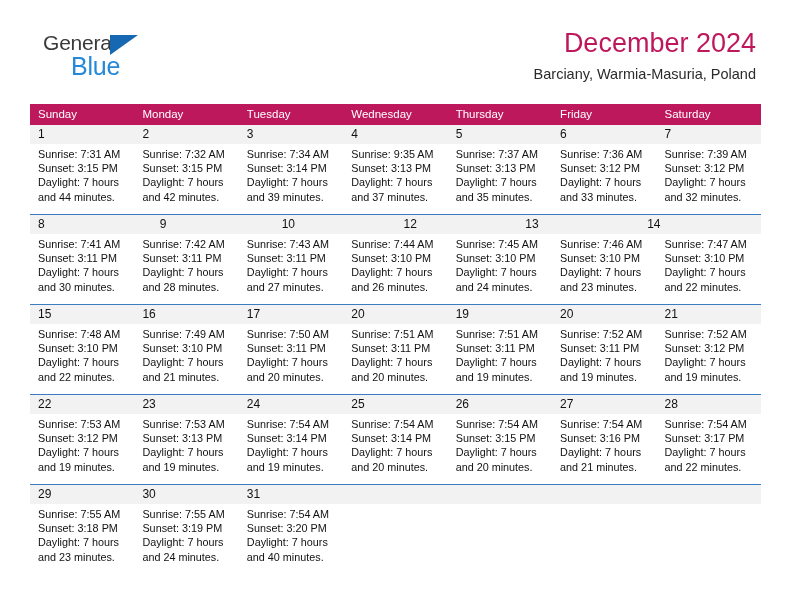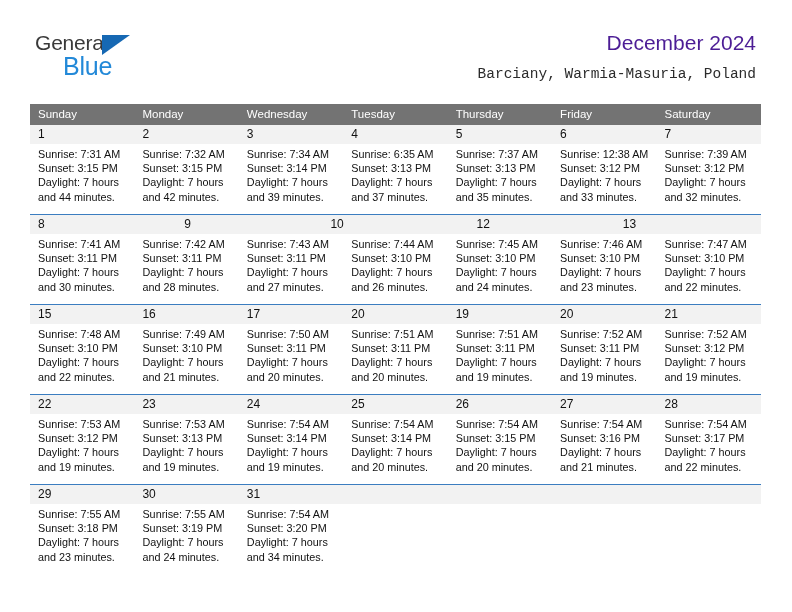--- a/index.html
+++ b/index.html
@@ -21,21 +21,21 @@
 
   
   .header {
     position: relative;
     height: 74px;
     padding: 26px 36px 0 33px;
   }
 
   .brand {
     position: absolute;
-    left: 35px;
+    left: 43px;
     top: 32px;
     width: 120px;
     height: 44px;
     line-height: 1;
   }
   .brand-row1 {
     position: relative;
     font-size: 21px;
     color: #3a3a3a;
     letter-spacing: -0.2px;
@@ -57,46 +57,45 @@
     padding-left: 28px;
   }
 
   .title-block {
     position: absolute;
     right: 36px;
     top: 26px;
     text-align: right;
   }
   .cal-title {
-    font-size: 21px;
+    font-size: 27px;
     font-weight: normal;
-    color: #4c1d95;
+    color: #be185d;
     line-height: 34px;
     white-space: nowrap;
   }
   .cal-subtitle {
     font-size: 14.5px;
     color: #2b2b2b;
     line-height: 20px;
     margin-top: 4px;
     white-space: nowrap;
-    font-family: Liberation Mono, monospace;
   }
 
   
   .calendar {
     position: absolute;
     left: 30px;
     top: 104px;
     width: 731px;
   }
 
   .dow-row {
     display: flex;
-    background: #737373;
+    background: #be185d;
     height: 21px;
   }
   .dow-cell {
     flex: 1 1 0;
     color: #ffffff;
     font-size: 11.5px;
     line-height: 21px;
     padding-left: 8px;
     white-space: nowrap;
   }
@@ -158,22 +157,22 @@
       <div class="cal-title">December 2024</div>
       <div class="cal-subtitle">Barciany, Warmia-Masuria, Poland</div>
     </div>
 
   </div>
 
   <div class="calendar">
     <div class="dow-row" id="dow-row">
         <div class="dow-cell">Sunday</div>
         <div class="dow-cell">Monday</div>
+        <div class="dow-cell">Tuesday</div>
         <div class="dow-cell">Wednesday</div>
-        <div class="dow-cell">Tuesday</div>
         <div class="dow-cell">Thursday</div>
         <div class="dow-cell">Friday</div>
         <div class="dow-cell">Saturday</div>
       </div>
     <div id="weeks-container">
         <div class="week">
           <div class="num-band">
             <div class="num-cell">1</div>
             <div class="num-cell">2</div>
             <div class="num-cell">3</div>
@@ -195,52 +194,53 @@
               <div class="line">Daylight: 7 hours</div>
               <div class="line">and 42 minutes.</div>
             </div>
             <div class="body-cell">
               <div class="line">Sunrise: 7:34 AM</div>
               <div class="line">Sunset: 3:14 PM</div>
               <div class="line">Daylight: 7 hours</div>
               <div class="line">and 39 minutes.</div>
             </div>
             <div class="body-cell">
-              <div class="line">Sunrise: 6:35 AM</div>
+              <div class="line">Sunrise: 9:35 AM</div>
               <div class="line">Sunset: 3:13 PM</div>
               <div class="line">Daylight: 7 hours</div>
               <div class="line">and 37 minutes.</div>
             </div>
             <div class="body-cell">
               <div class="line">Sunrise: 7:37 AM</div>
               <div class="line">Sunset: 3:13 PM</div>
               <div class="line">Daylight: 7 hours</div>
               <div class="line">and 35 minutes.</div>
             </div>
             <div class="body-cell">
-              <div class="line">Sunrise: 12:38 AM</div>
+              <div class="line">Sunrise: 7:36 AM</div>
               <div class="line">Sunset: 3:12 PM</div>
               <div class="line">Daylight: 7 hours</div>
               <div class="line">and 33 minutes.</div>
             </div>
             <div class="body-cell">
               <div class="line">Sunrise: 7:39 AM</div>
               <div class="line">Sunset: 3:12 PM</div>
               <div class="line">Daylight: 7 hours</div>
               <div class="line">and 32 minutes.</div>
             </div>
           </div>
         </div>
         <div class="week">
           <div class="num-band">
             <div class="num-cell">8</div>
             <div class="num-cell">9</div>
             <div class="num-cell">10</div>
             <div class="num-cell">12</div>
             <div class="num-cell">13</div>
+            <div class="num-cell">14</div>
           </div>
           <div class="body-band">
             <div class="body-cell">
               <div class="line">Sunrise: 7:41 AM</div>
               <div class="line">Sunset: 3:11 PM</div>
               <div class="line">Daylight: 7 hours</div>
               <div class="line">and 30 minutes.</div>
             </div>
             <div class="body-cell">
               <div class="line">Sunrise: 7:42 AM</div>
@@ -410,21 +410,21 @@
             <div class="body-cell">
               <div class="line">Sunrise: 7:55 AM</div>
               <div class="line">Sunset: 3:19 PM</div>
               <div class="line">Daylight: 7 hours</div>
               <div class="line">and 24 minutes.</div>
             </div>
             <div class="body-cell">
               <div class="line">Sunrise: 7:54 AM</div>
               <div class="line">Sunset: 3:20 PM</div>
               <div class="line">Daylight: 7 hours</div>
-              <div class="line">and 34 minutes.</div>
+              <div class="line">and 40 minutes.</div>
             </div>
             <div class="body-cell empty">
               <div class="line"></div>
               <div class="line"></div>
               <div class="line"></div>
               <div class="line"></div>
             </div>
             <div class="body-cell empty">
               <div class="line"></div>
               <div class="line"></div>

